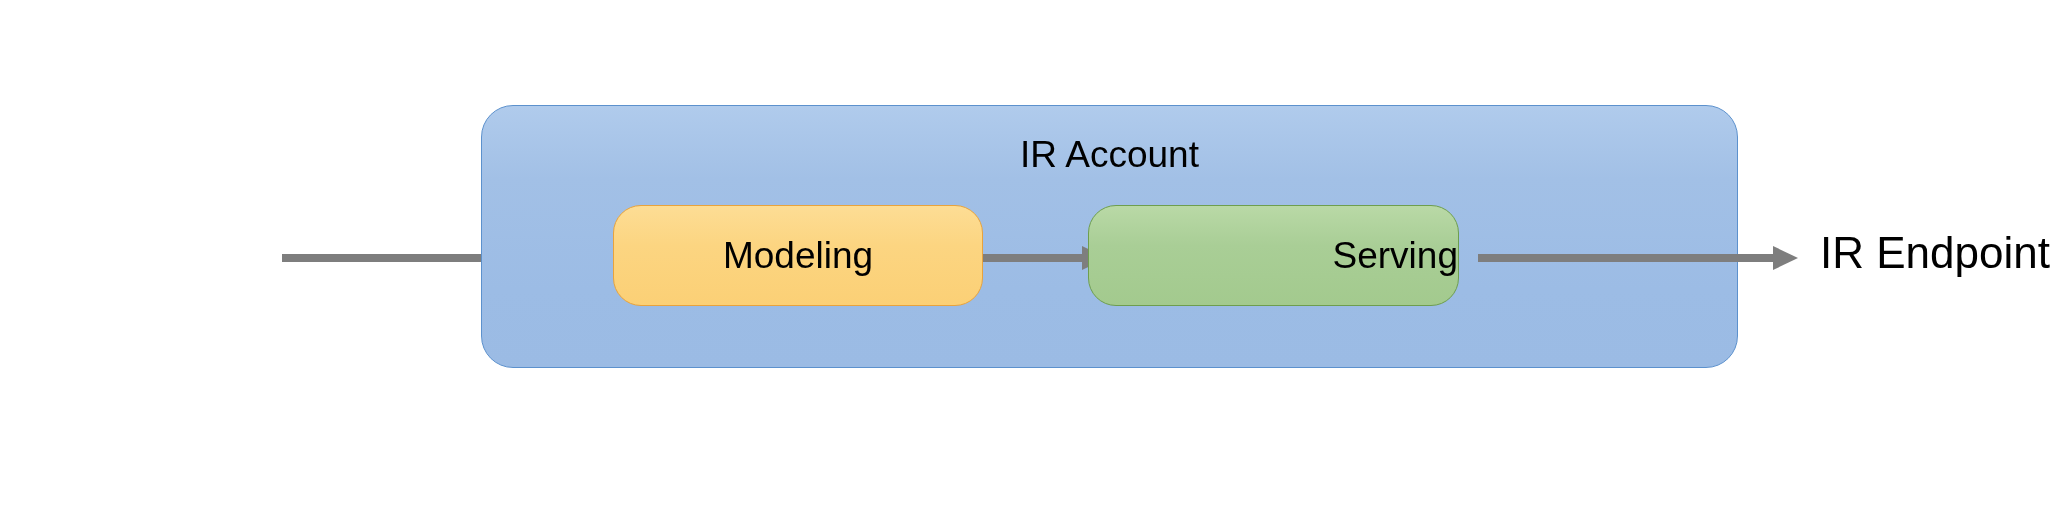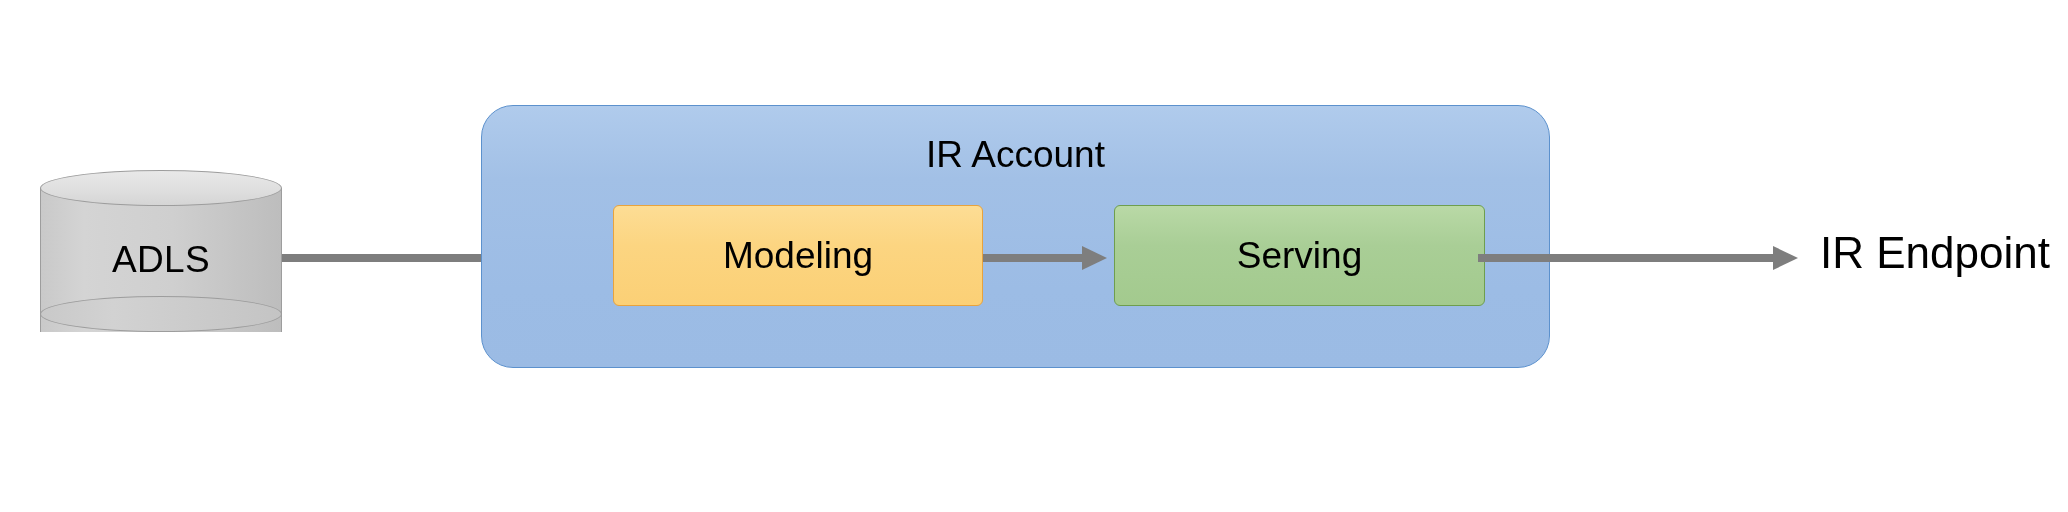--- a/index.html
+++ b/index.html
@@ -72,21 +72,21 @@
     color: #000000;
     letter-spacing: 0.3px;
     z-index: 5;
   }
 
   
   .account-box {
     position: absolute;
     left: 481px;
     top: 105px;
-    width: 1069px;
+    width: 1257px;
     height: 263px;
     border-radius: 32px;
     background: linear-gradient(to bottom, #b0cbec 0%, #a2c0e6 28%, #9cbce5 70%, #9bbbe4 100%);
     border: 1px solid #5c91cd;
     box-sizing: border-box;
     text-decoration: underline;
   }
   .account-title {
     position: absolute;
     left: 0;
@@ -95,39 +95,40 @@
     text-align: center;
     font-size: 37px;
     color: #000000;
   }
 
   
   .proc-box {
     position: absolute;
     top: 205px;
     height: 101px;
-    border-radius: 6px;
+    border-radius: 28px;
     box-sizing: border-box;
     display: flex;
     align-items: center;
     justify-content: center;
     font-size: 37px;
     color: #000000;
   }
   .proc-modeling {
     left: 613px;
     width: 370px;
     background: linear-gradient(to bottom, #fddd95 0%, #fcd581 40%, #fbd076 100%);
     border: 1.5px solid #e8a33d;
   }
   .proc-serving {
-    left: 1114px;
+    left: 1088px;
     width: 371px;
     background: linear-gradient(to bottom, #b9d9a6 0%, #a9ce96 40%, #a3ca8e 100%);
     border: 1.5px solid #6e9e4e;
+    justify-content: flex-end;
   }
 
   
   .arrow {
     position: absolute;
     height: 30px;
     top: 243px;
   }
   .arrow svg { display: block; }
 
@@ -139,26 +140,20 @@
     font-size: 44px;
     color: #000000;
     white-space: nowrap;
   }
 </style>
 </head>
 <body>
 
 <div id="canvas">
 
-  <div class="cylinder">
-    <div class="cyl-body"></div>
-    <div class="cyl-bottom"></div>
-    <div class="cyl-top"></div>
-    <div class="cyl-label">ADLS</div>
-  </div>
 
   <div class="arrow" style="left:282px; width:331px;">
     <svg width="331" height="30" viewBox="0 0 331 30">
       <line x1="0" y1="15" x2="308" y2="15" stroke="#7e7e7e" stroke-width="8"></line>
       <polygon points="306,3 331,15 306,27" fill="#7e7e7e"></polygon>
     </svg>
   </div>
 
   <div class="account-box">
     <div class="account-title">IR Account</div>

